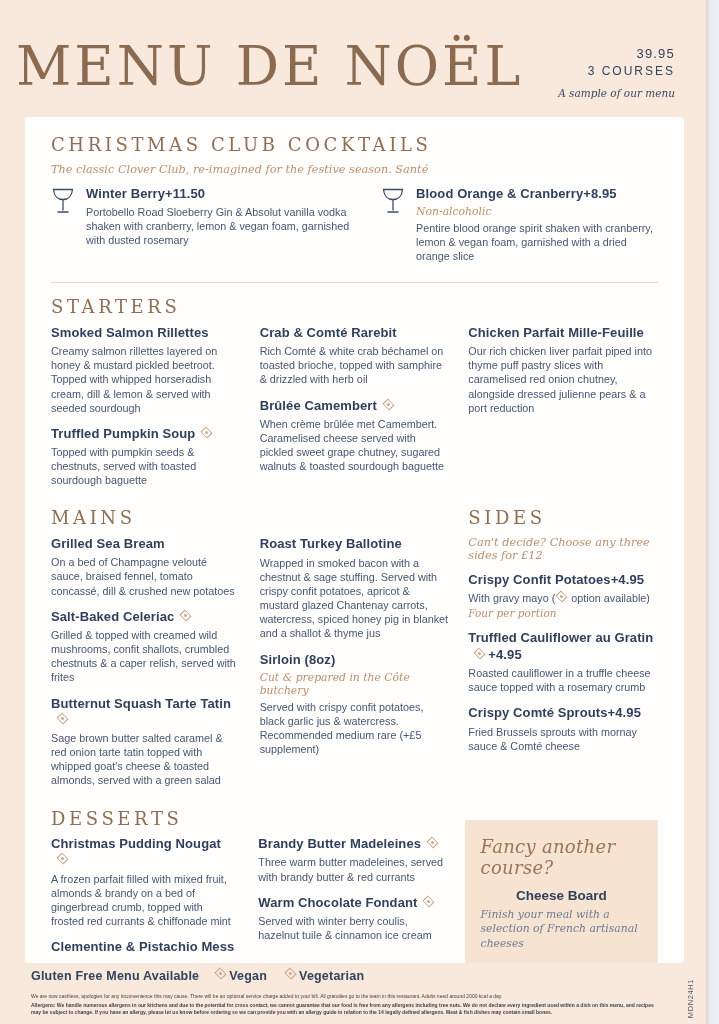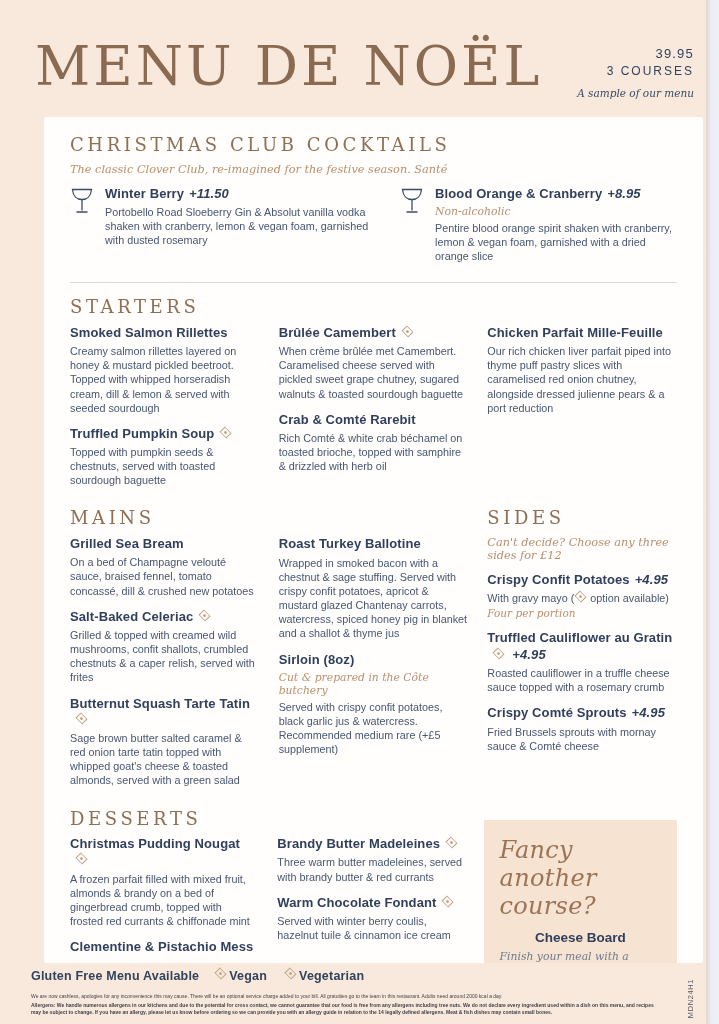--- a/index.html
+++ b/index.html
@@ -6,64 +6,64 @@
   body{
     width:719px;height:1024px;position:relative;overflow:hidden;
     background:#f8e9dc;
     font-family:"Liberation Sans",sans-serif;
     color:#47566f;
     -webkit-font-smoothing:antialiased;
   }
   .edge-strip{position:absolute;top:0;right:0;width:13px;height:1024px;
     background:linear-gradient(to right,#ded7d4,#ecedf5 40%,#eef0f7);}
   
-  .header{position:absolute;left:35px;top:26px;width:659px;display:flex;justify-content:space-between;}
+  .header{position:absolute;left:16px;top:26px;width:659px;display:flex;justify-content:space-between;}
   .big-title{
     font-family:"DejaVu Serif",serif;font-weight:400;color:#8a6a50;
     font-size:54px;letter-spacing:3px;line-height:1;padding-top:14px;white-space:nowrap;
   }
   .hdr-right{text-align:right;color:#32435e;padding-top:20px;}
   .hdr-price{font-size:13px;letter-spacing:1.2px;margin-bottom:3px;}
   .hdr-courses{font-size:12px;letter-spacing:2px;}
   .hdr-note{font-family:"DejaVu Serif",serif;font-style:italic;font-size:10.5px;margin-top:9px;color:#3b4a63;}
   
   .card{
-    position:absolute;left:44px;top:117px;width:659px;height:846px;
+    position:absolute;left:25px;top:117px;width:659px;height:846px;
     background:#fffefc;border-radius:3px;box-sizing:border-box;
     padding:17px 26px 10px 26px;overflow:hidden;
   }
   .sec-title{
     font-family:"DejaVu Serif",serif;font-weight:400;color:#8f6f54;
     font-size:18px;letter-spacing:3.6px;margin:0 0 7px 0;line-height:1.2;white-space:nowrap;
   }
   .sec-sub{font-family:"DejaVu Serif",serif;font-style:italic;font-size:11.3px;color:#b8906f;margin:0 0 10px 0;}
   .rule{border:none;border-top:1px solid #dcdad8;margin:8px 0 13px 0;}
   .grid2{display:grid;grid-template-columns:1.12fr 1fr;column-gap:20px;}
   .grid3{display:grid;grid-template-columns:repeat(3,1fr);column-gap:19px;}
   .band{display:grid;grid-template-columns:2.04fr 1fr;column-gap:19px;}
   .head-spacer{height:29px;}
   .sec{margin-bottom:9px;}
   
   .mi{margin-bottom:11px;}
   .mi-name{font-size:13px;font-weight:bold;color:#2f3f5c;line-height:1.25;margin-bottom:3px;letter-spacing:.1px;}
-  .mi-price{margin-left:5px;font-style:italic;}
+  .mi-price{}
   .mi-tag{font-family:"DejaVu Serif",serif;font-style:italic;font-size:10.8px;color:#b8906f;margin:1px 0 3px 0;}
   .mi-desc{font-size:10.8px;line-height:1.31;color:#475672;}
   .mi-note{font-family:"DejaVu Serif",serif;font-style:italic;font-size:10.5px;color:#b8906f;margin-top:2px;}
   .glass-item{display:flex;gap:10px;}
   .glass-icn{flex:0 0 25px;padding-top:1px;}
   .veg-icon{display:inline-block;width:7px;height:7px;border:1px solid #c2a485;
     transform:rotate(45deg) scale(1.05,.85);margin:0 4px 0 7px;position:relative;vertical-align:1px;}
   .veg-icon::after{content:"";position:absolute;left:2px;top:2px;width:3px;height:3px;background:#c2a485;border-radius:50%;}
   .veg-icon.inline{margin:0 2px;}
   
   .cheese-box{
     background:#f7e3d1;padding:16px 16px 14px 16px;box-sizing:border-box;margin-top:12px;
   }
-  .ch-heading{font-family:"DejaVu Serif",serif;font-style:italic;font-size:24px;color:#9b7457;margin-bottom:10px;letter-spacing:.3px;}
+  .ch-heading{font-family:"DejaVu Serif",serif;font-style:italic;font-size:18px;color:#9b7457;margin-bottom:10px;letter-spacing:.3px;}
   .ch-name{font-size:13.5px;font-weight:bold;color:#2f3f5c;margin-bottom:5px;text-align:center;}
   .ch-sub{font-family:"DejaVu Serif",serif;font-style:italic;font-size:10.8px;color:#6e7b92;line-height:1.35;}
   
   .legend{position:absolute;left:31px;top:969px;display:flex;align-items:flex-start;font-size:12.5px;color:#32435e;font-weight:bold;letter-spacing:.2px;}
   .legend .lg-label{margin-right:10px;}
   .legend .lg-word{margin-right:12px;}
   .smallprint{position:absolute;left:31px;top:993px;width:630px;color:#3f3f46;}
   .sp1{font-size:5px;line-height:1.5;margin:0 0 1px 0;}
   .sp2{font-size:5px;line-height:1.5;font-weight:bold;margin:0;}
   .menu-code{position:absolute;right:24px;bottom:6px;writing-mode:vertical-rl;transform:rotate(180deg);
@@ -129,28 +129,28 @@
           <div class="mi">
             <div class="mi-body">
               <div class="mi-name"><span>Truffled Pumpkin Soup</span><span class="veg-icon"></span></div>
               <div class="mi-desc">Topped with pumpkin seeds &amp; chestnuts, served with toasted sourdough baguette</div>
             </div>
           </div>
         </div>
       <div>
           <div class="mi">
             <div class="mi-body">
+              <div class="mi-name"><span>Crab &amp; Comté Rarebit</span></div>
+              <div class="mi-desc">Rich Comté &amp; white crab béchamel on toasted brioche, topped with samphire &amp; drizzled with herb oil</div>
+            </div>
+          </div>
+          <div class="mi">
+            <div class="mi-body">
               <div class="mi-name"><span>Brûlée Camembert</span><span class="veg-icon"></span></div>
               <div class="mi-desc">When crème brûlée met Camembert. Caramelised cheese served with pickled sweet grape chutney, sugared walnuts &amp; toasted sourdough baguette</div>
-            </div>
-          </div>
-          <div class="mi">
-            <div class="mi-body">
-              <div class="mi-name"><span>Crab &amp; Comté Rarebit</span></div>
-              <div class="mi-desc">Rich Comté &amp; white crab béchamel on toasted brioche, topped with samphire &amp; drizzled with herb oil</div>
             </div>
           </div>
         </div>
       <div>
           <div class="mi">
             <div class="mi-body">
               <div class="mi-name"><span>Chicken Parfait Mille-Feuille</span></div>
               <div class="mi-desc">Our rich chicken liver parfait piped into thyme puff pastry slices with caramelised red onion chutney, alongside dressed julienne pears &amp; a port reduction</div>
             </div>
           </div>

